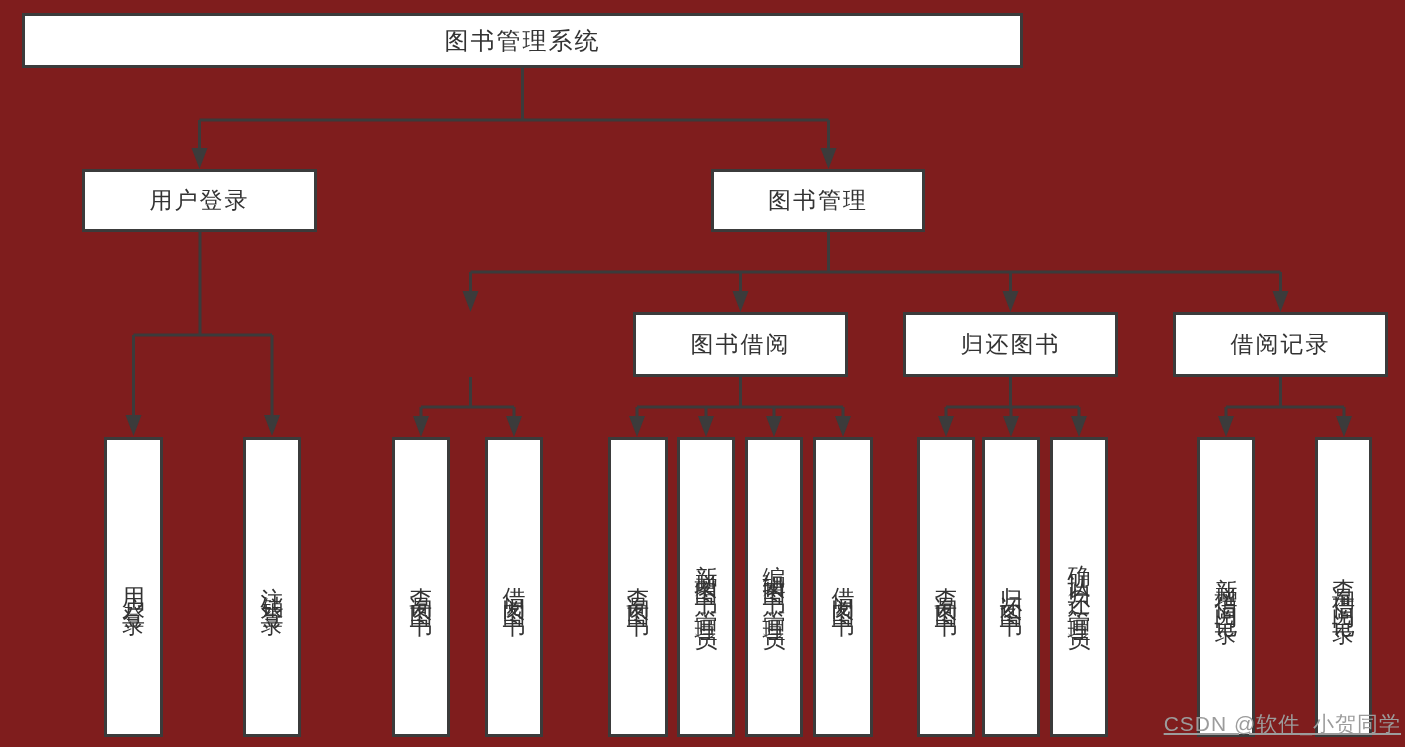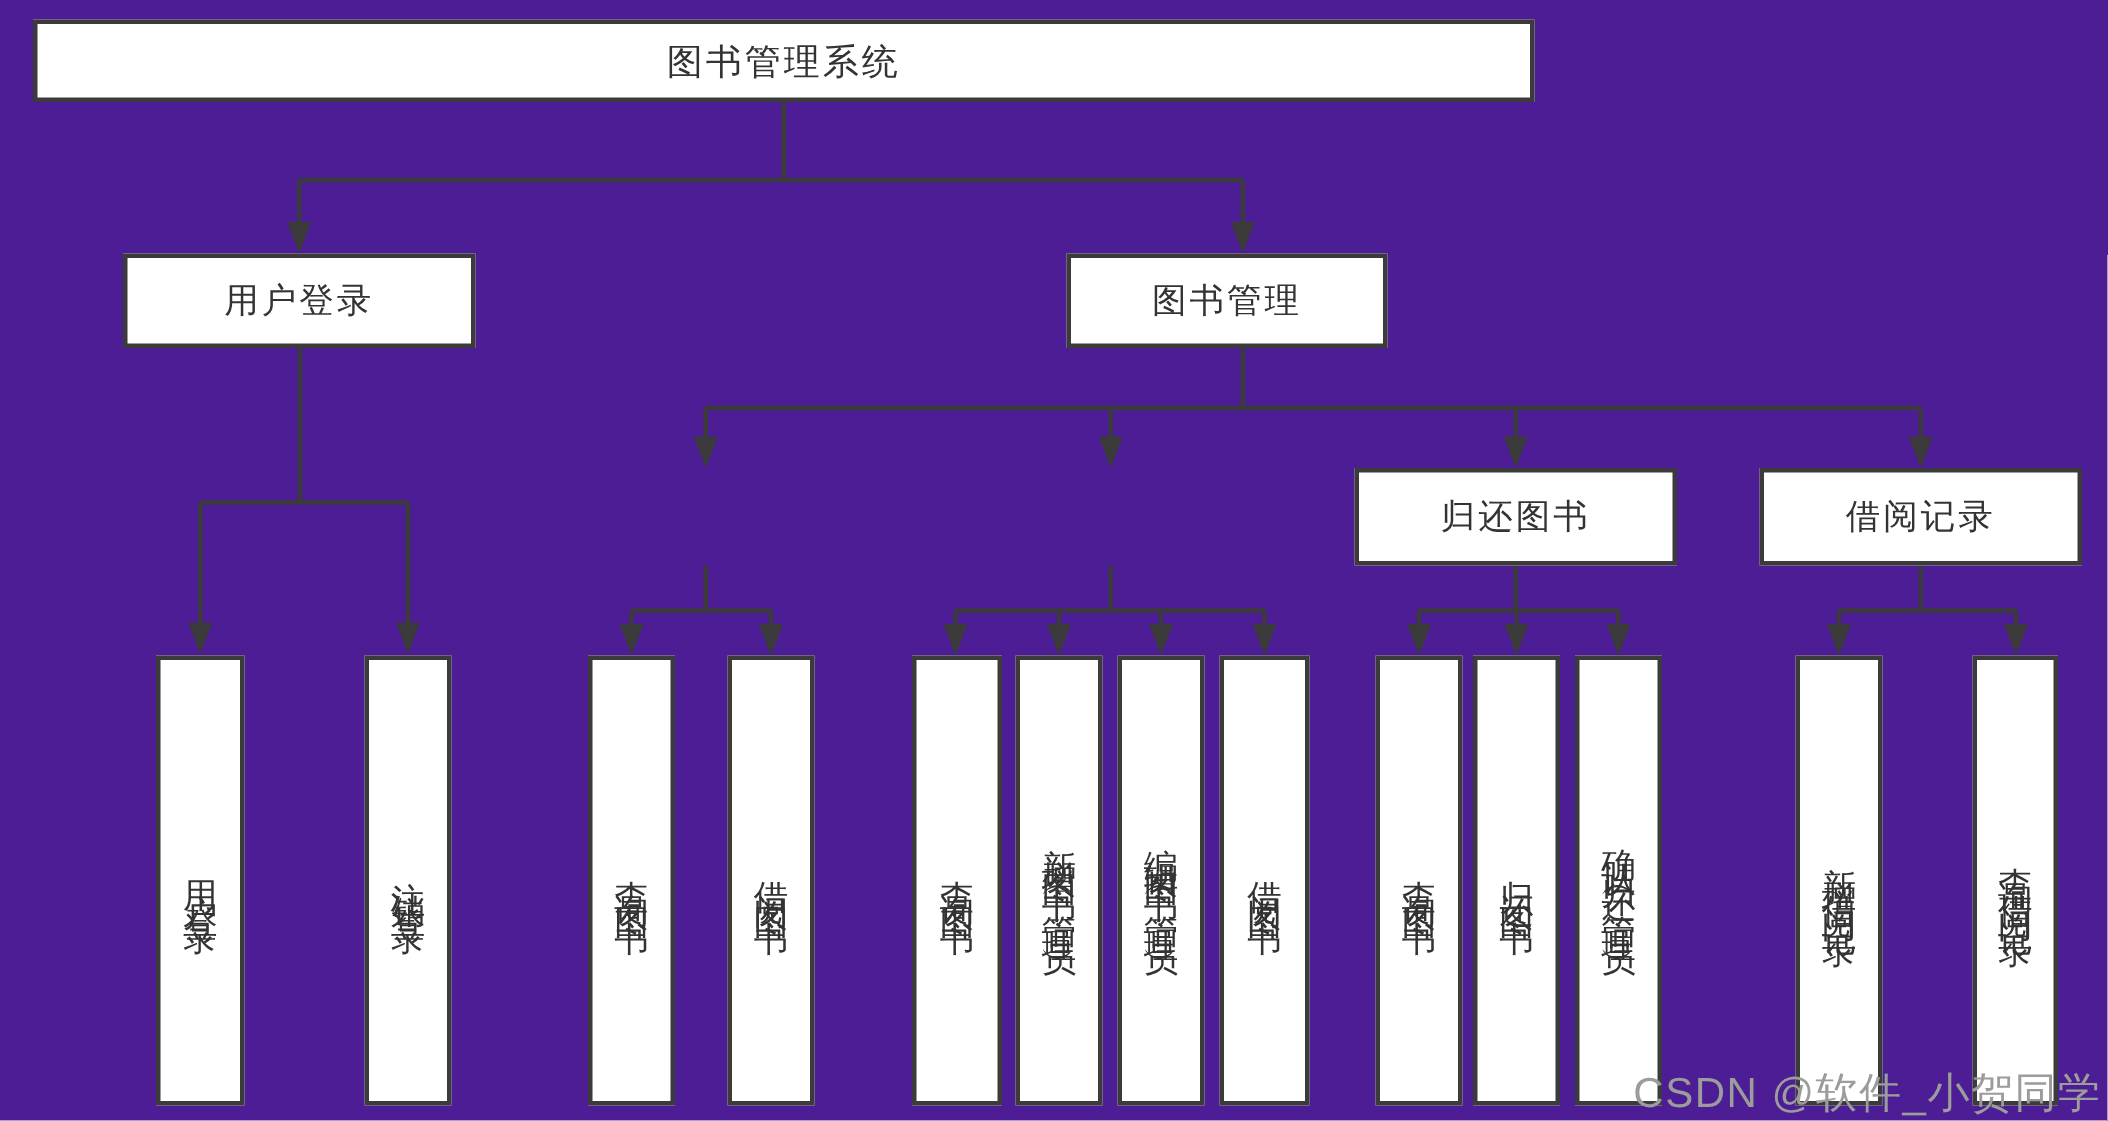--- a/index.html
+++ b/index.html
@@ -1,20 +1,20 @@
 <!DOCTYPE html>
 <html><head>
 <meta charset="utf-8">
 <style>
   html, body { margin: 0; padding: 0; background: #ffffff; }
   .stage {
     position: relative;
     width: 1405px;
     height: 747px;
-    background: #4c1d95;
+    background: #7f1d1d;
     overflow: hidden;
     font-family: "Liberation Sans", "DejaVu Sans", sans-serif;
     color: #333333;
   }
   svg.connectors {
     position: absolute;
     left: 0; top: 0;
     width: 1405px; height: 747px;
     z-index: 1;
   }
@@ -40,25 +40,26 @@
     text-orientation: mixed;
     font-size: 23px;
     letter-spacing: 9px;
     color: #333333;
     line-height: 1;
   }
   .watermark {
     position: absolute;
     right: 4px;
     top: 710px;
-    font-size: 28px;
+    font-size: 21px;
     letter-spacing: 1px;
     color: #9c9c9c;
     z-index: 5;
     white-space: nowrap;
+    text-decoration: underline;
   }
 </style>
 </head>
 <body>
 
 <div class="stage">
 
   <svg class="connectors" viewBox="0 0 1405 747" xmlns="http://www.w3.org/2000/svg">
     <g stroke="#3b3b3b" stroke-width="3" fill="none">
 
@@ -110,20 +111,23 @@
     <span class="h-label root-label">图书管理系统</span>
   </div>
 
   <div class="box" style="left:82px; top:169px; width:235px; height:63px;">
     <span class="h-label">用户登录</span>
   </div>
   <div class="box" style="left:711px; top:169px; width:214px; height:63px;font-family:Liberation Serif, serif;">
     <span class="h-label">图书管理</span>
   </div>
 
+  <div class="box" style="left:633px; top:312px; width:215px; height:65px;">
+    <span class="h-label">图书借阅</span>
+  </div>
   <div class="box" style="left:903px; top:312px; width:215px; height:65px;">
     <span class="h-label">归还图书</span>
   </div>
   <div class="box" style="left:1173px; top:312px; width:215px; height:65px;">
     <span class="h-label">借阅记录</span>
   </div>
 
   <div class="box leaf" style="left:104px; top:437px; width:59px; height:300px;">
     <span class="vtext">用户登录</span>
   </div>

